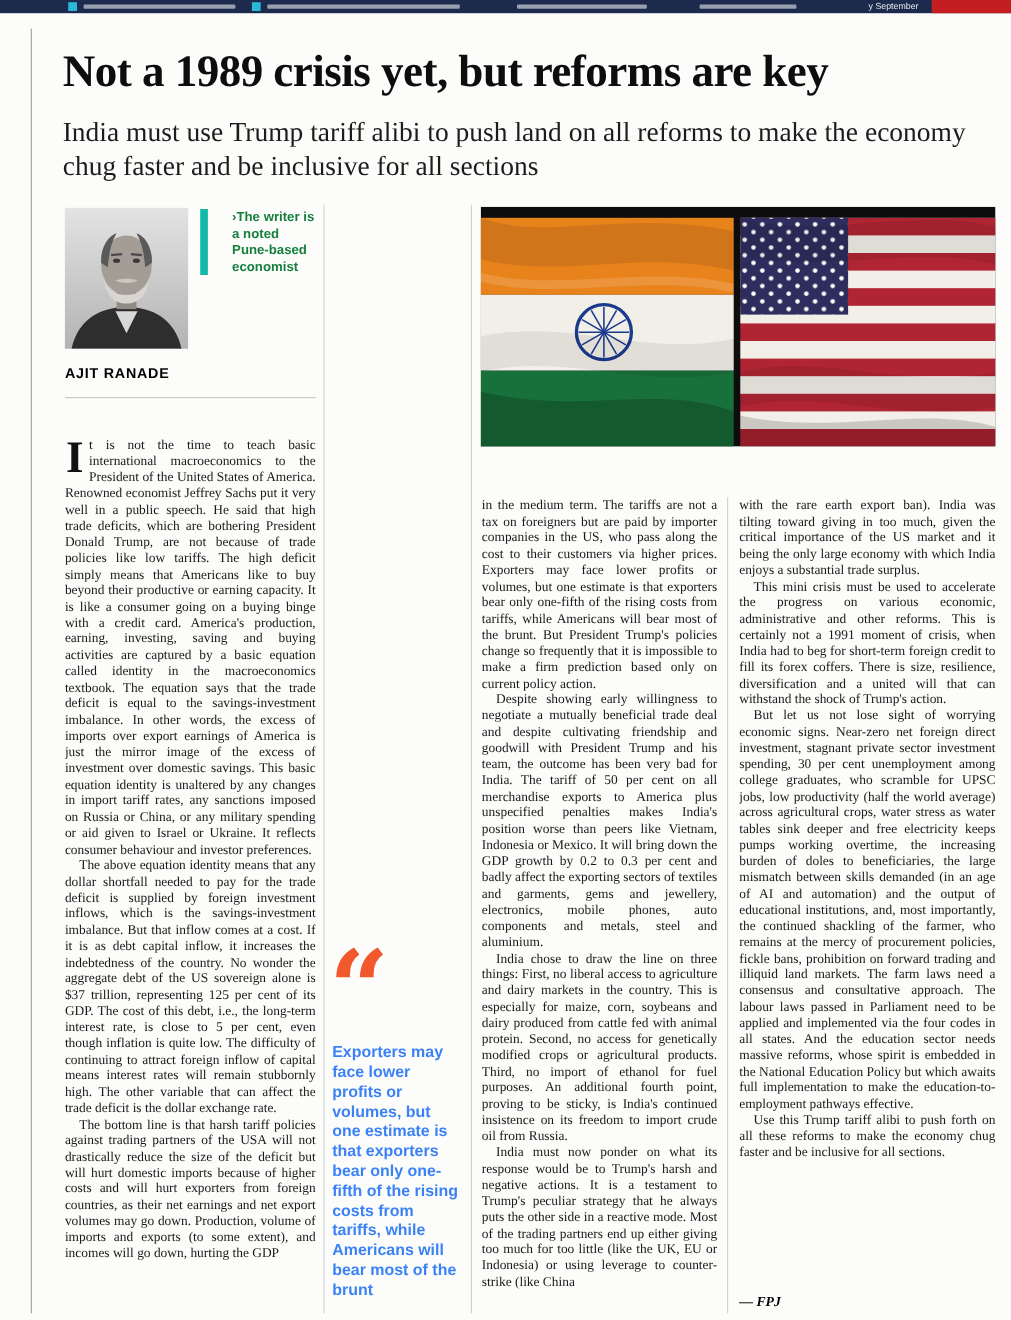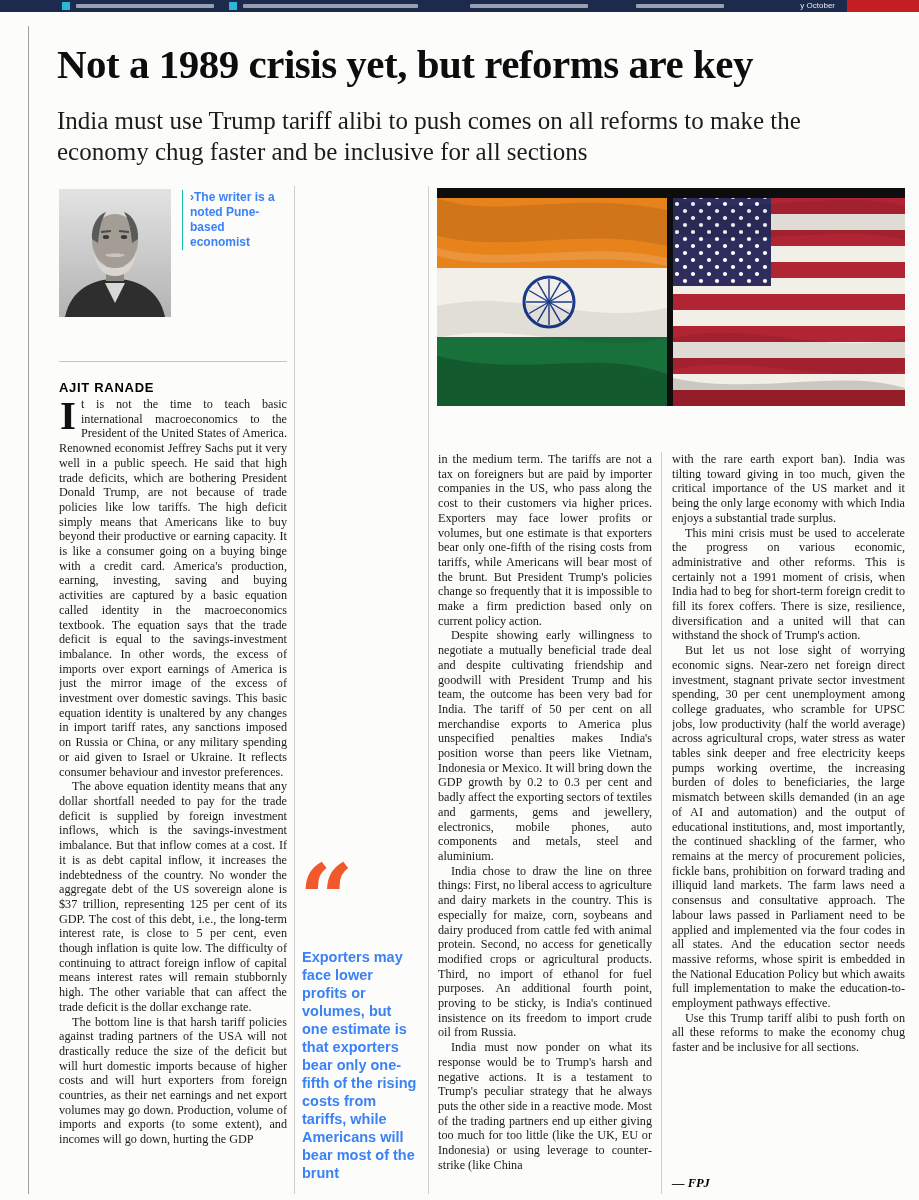--- a/index.html
+++ b/index.html
@@ -20,23 +20,23 @@
   .colrule { position:absolute; width:1px; background:#cfcfcf; }
   #rule1 { left:294px; top:186px; height:1008px; }
   #rule2 { left:428px; top:186px; height:1008px; }
   #rule3 { left:661px; top:452px; height:742px; }
   
   .headline { position:absolute; left:57px; top:40px; width:845px; font-size:41px; font-weight:700; letter-spacing:-.5px; color:#0d0d0d; }
   .subheadline { position:absolute; left:57px; top:106px; width:832px; font-size:25px; font-weight:400; line-height:1.23; color:#1c1c1c; }
   
   .photo { position:absolute; left:59px; top:189px; width:112px; height:128px; background:#cfcfcf; }
   .photo svg { display:block; width:100%; height:100%; }
-  .author-note { position:absolute; left:182px; top:190px; width:106px; border-left:1px solid #14b8a6; padding-left:7px;
-                 font:700 12px/1.25 "Liberation Sans", sans-serif; color:#3b82f6; }
-  .byline { position:absolute; left:59px; top:332px; font:700 13px "Liberation Sans", sans-serif; letter-spacing:.7px; color:#000;margin-top:48px; }
+  .author-note { position:absolute; left:182px; top:190px; width:106px; border-left:7px solid #14b8a6; padding-left:22px;
+                 font:700 12px/1.25 "Liberation Sans", sans-serif; color:#15803d; }
+  .byline { position:absolute; left:59px; top:332px; font:700 13px "Liberation Sans", sans-serif; letter-spacing:.7px; color:#000; }
   .byline-rule { position:absolute; left:59px; top:361px; width:228px; height:1px; background:#c5c5c5; }
   
   .flags { position:absolute; left:437px; top:188px; width:468px; height:218px; }
   .flags svg { display:block; width:100%; height:100%; }
   
   .bodycol { position:absolute; font-size:12.2px; line-height:14.7px; text-align:justify; color:#191919;
              overflow:hidden; -webkit-hyphens:auto; hyphens:auto; }
   #col1 { left:59px;  top:377px; width:228px; height:817px;margin-top:20px; }
   #col2 { left:438px; top:452px; width:214px; height:742px; }
   #col3 { left:672px; top:452px; width:233px; height:742px; }
@@ -57,28 +57,28 @@
 
 <div class="page">
 
   <header class="topbar">
     <span class="tb-sq" style="left:62px"></span>
     <span class="tb-sq" style="left:229px"></span>
     <span class="tb-ghost" style="left:76px;width:138px"></span>
     <span class="tb-ghost" style="left:243px;width:175px"></span>
     <span class="tb-ghost" style="left:470px;width:118px"></span>
     <span class="tb-ghost" style="left:636px;width:88px"></span>
-    <span class="tb-date">y October</span>
+    <span class="tb-date">y September</span>
     <span class="tb-red"></span>
   </header>
 
   <div class="leftrule"></div>
 
   <h1 class="headline">Not a 1989 crisis yet, but reforms are key</h1>
-  <h2 class="subheadline">India must use Trump tariff alibi to push comes on all reforms to make the economy chug faster and be inclusive for all sections</h2>
+  <h2 class="subheadline">India must use Trump tariff alibi to push land on all reforms to make the economy chug faster and be inclusive for all sections</h2>
 
   <div class="photo">
     <svg viewBox="0 0 112 128" preserveAspectRatio="none">
       <defs>
         <linearGradient id="pbg" x1="0" y1="0" x2="0" y2="1">
           <stop offset="0" stop-color="#e3e3e3"></stop>
             <stop offset="1" stop-color="#b3b3b3"></stop>
         </linearGradient>
       </defs>
       <rect width="112" height="128" fill="url(#pbg)"></rect>

